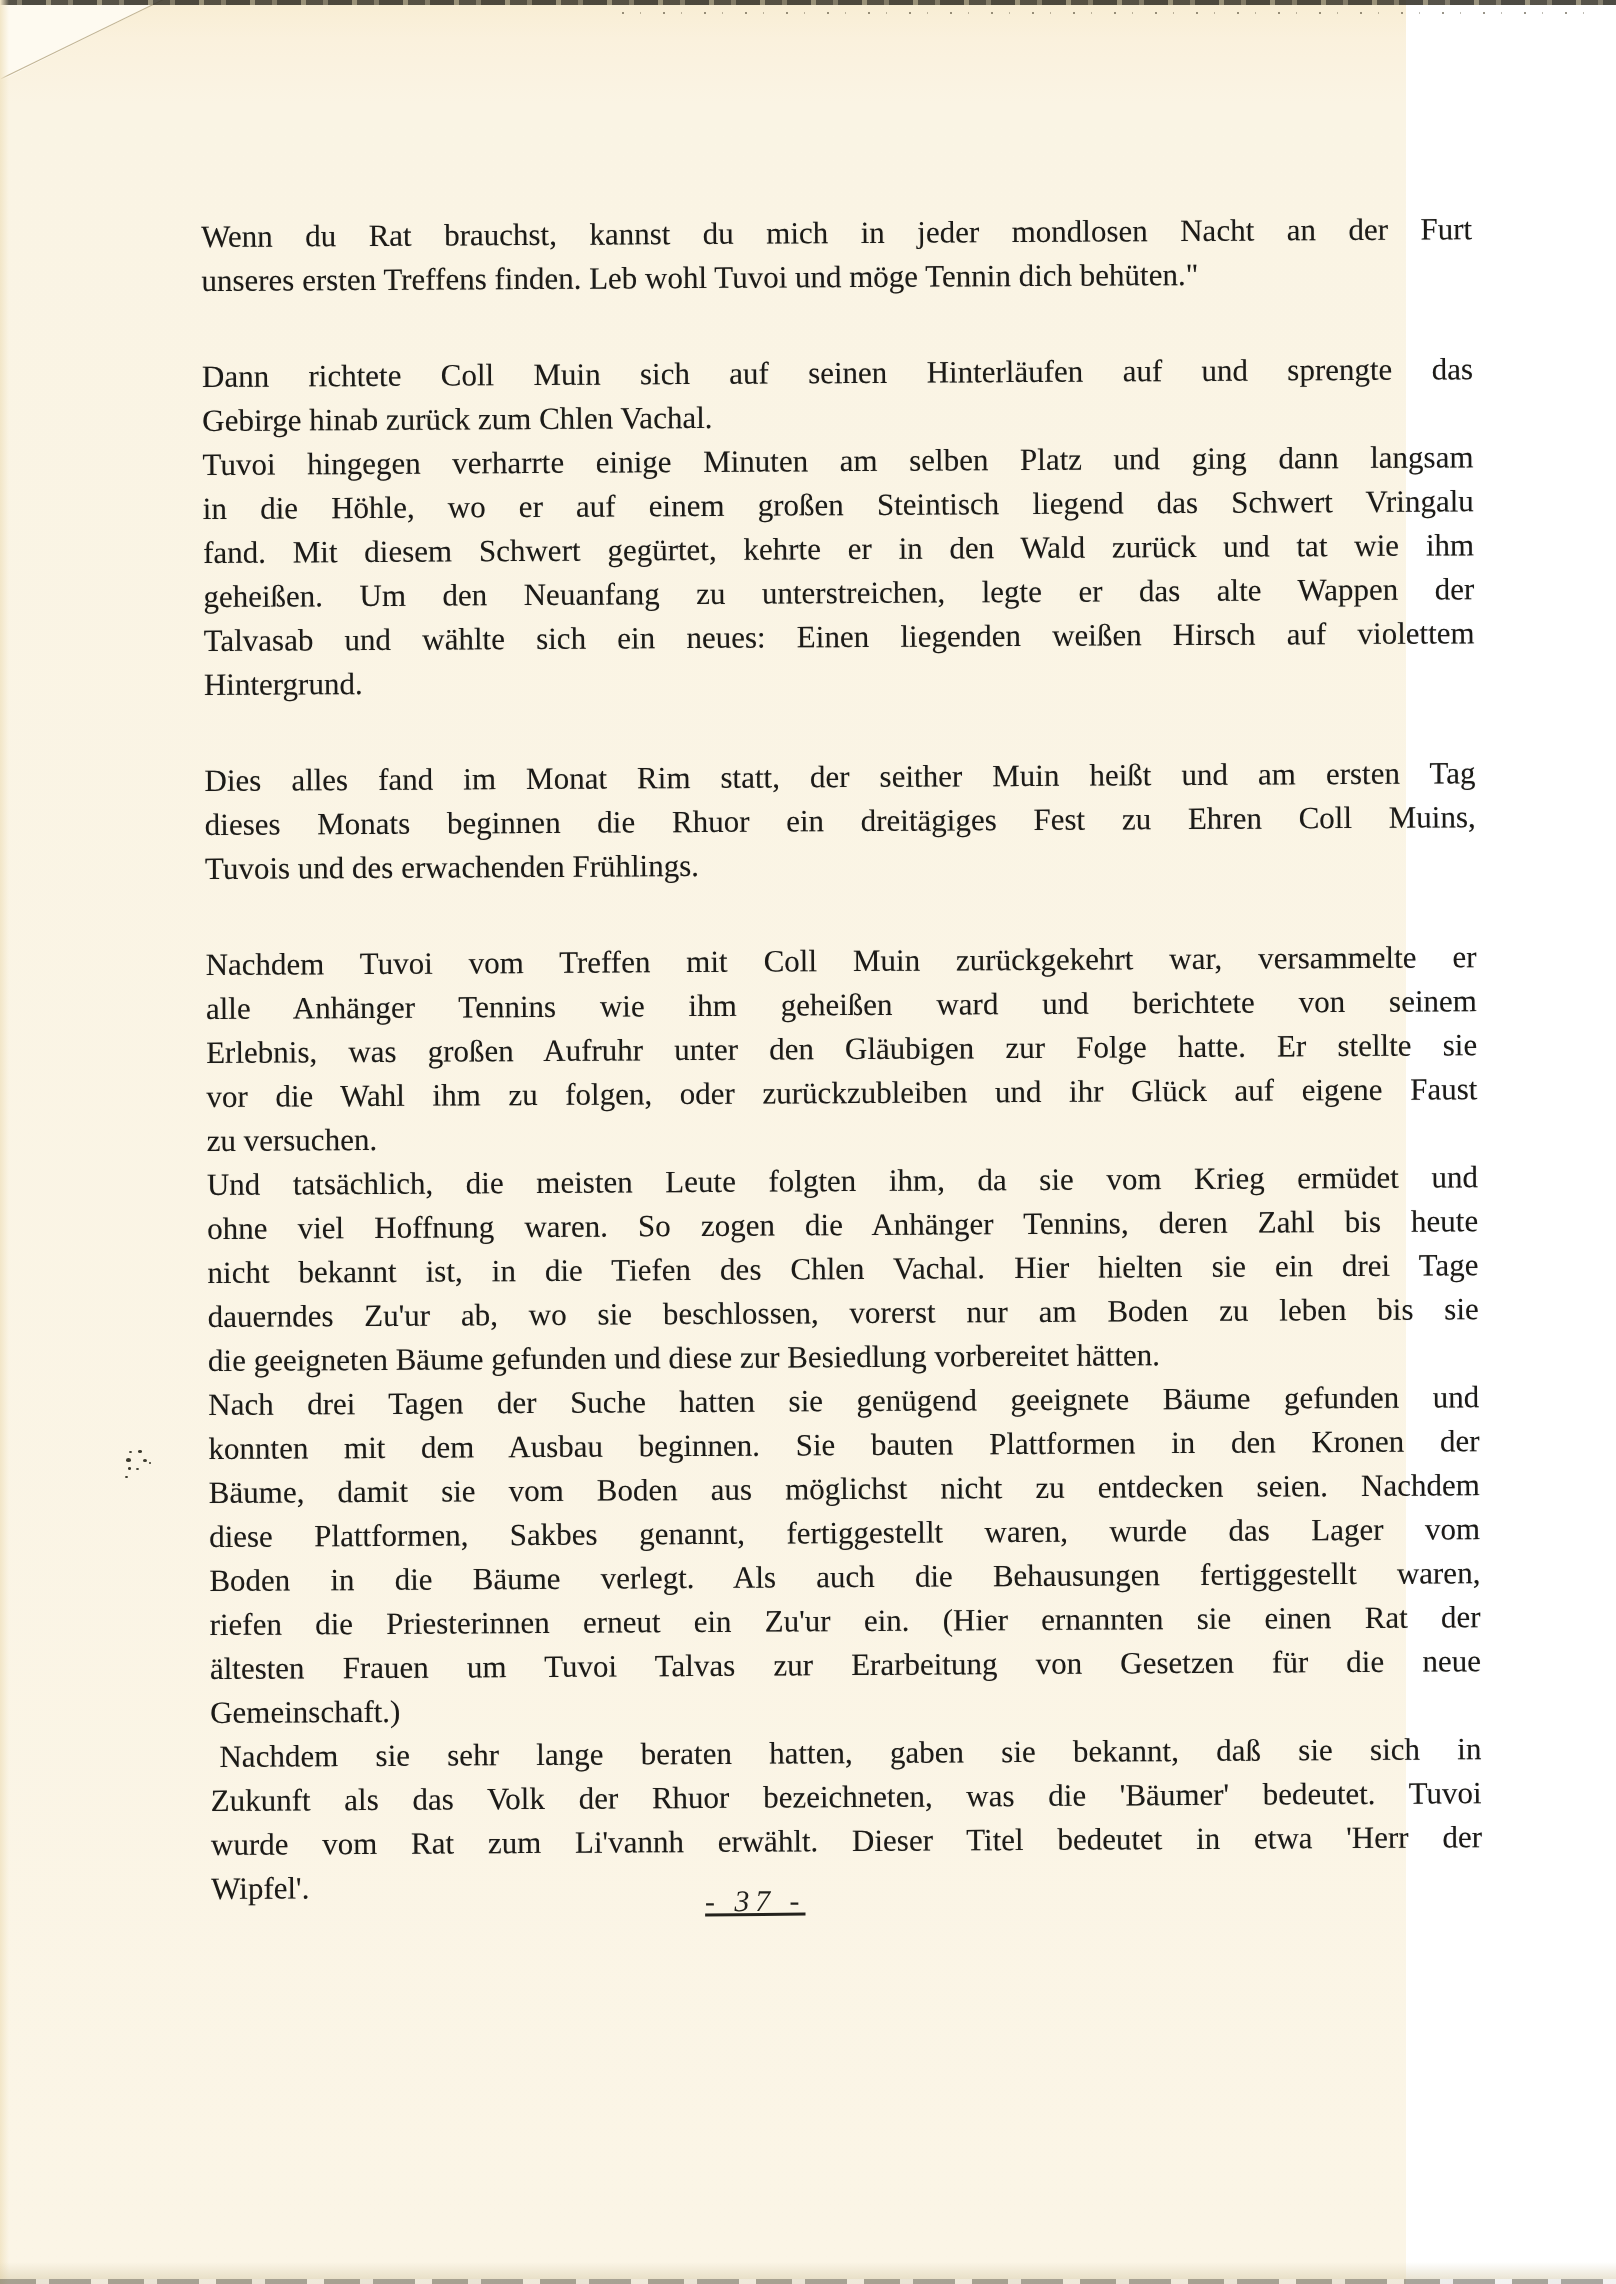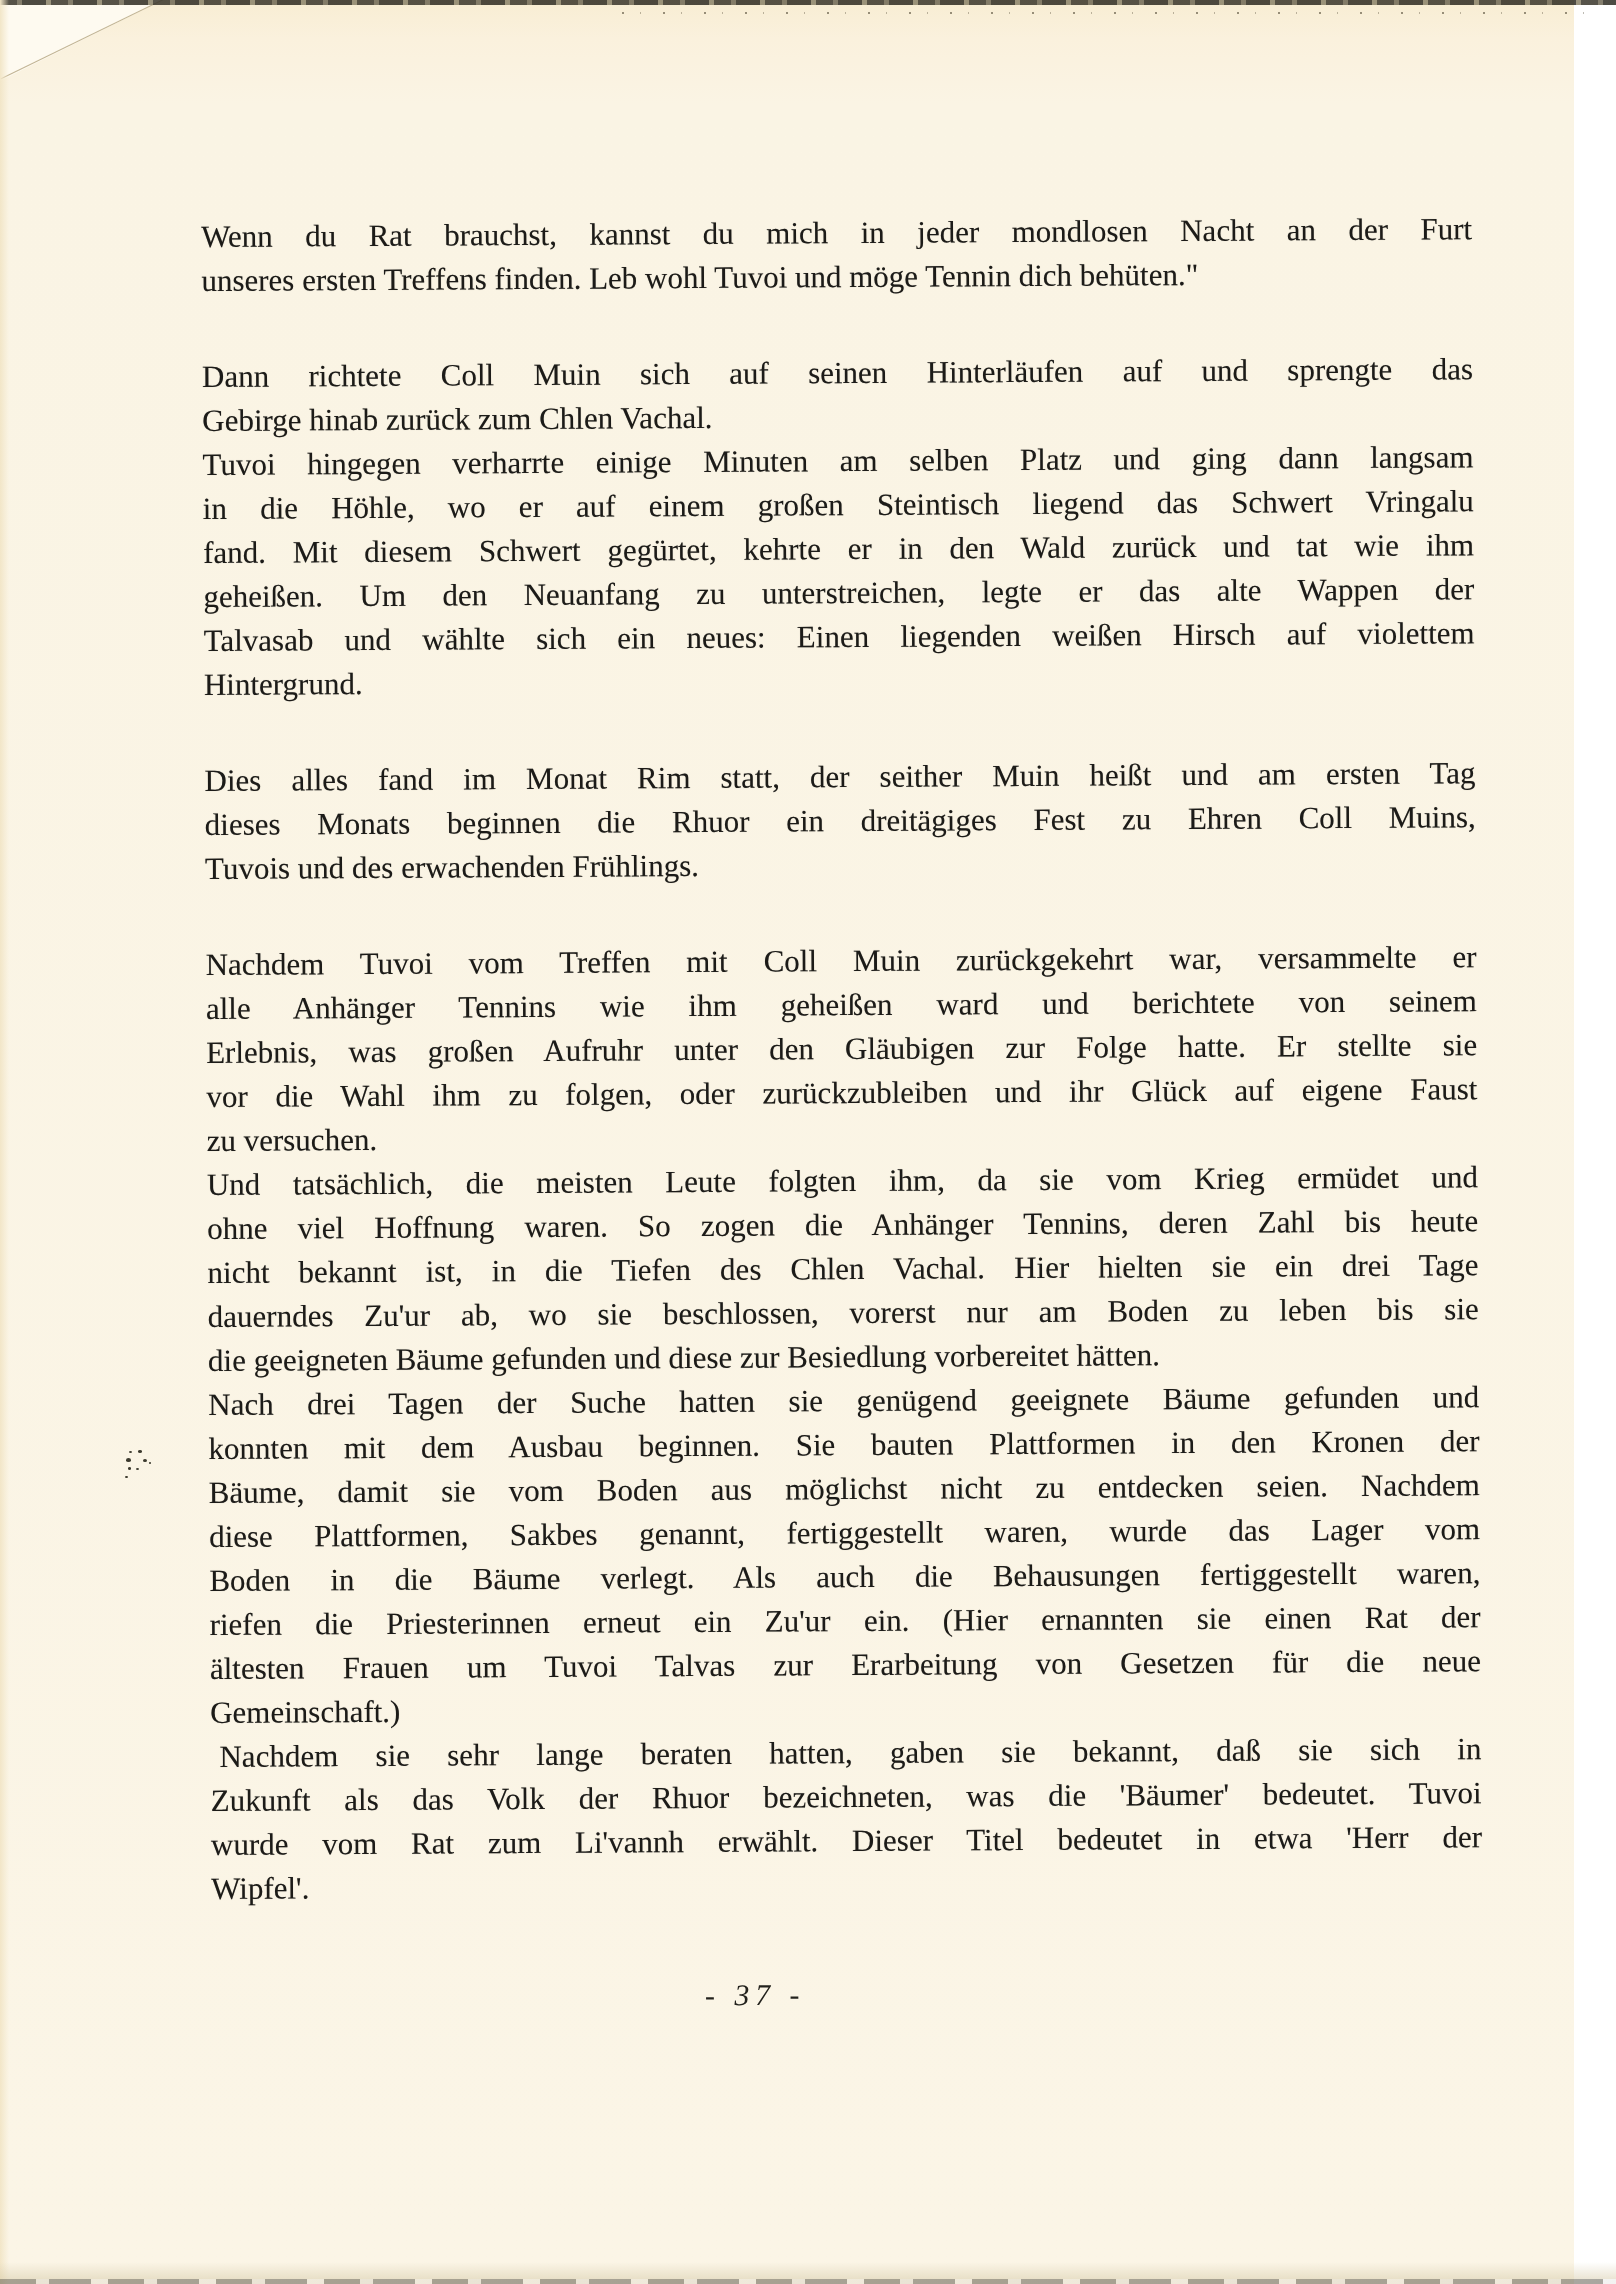--- a/index.html
+++ b/index.html
@@ -6,21 +6,21 @@
     margin: 0;
     padding: 0;
     width: 1617px;
     height: 2284px;
     overflow: hidden;
     font-family: "Liberation Serif", serif;
   }
   .page {
     position: absolute;
     inset: 0;
-    width: 1574px;
+    width: 1406px;
     height: 2284px;
     background: linear-gradient(180deg, #f8edd3 0px, #faf1dd 39px, #faf4e4 104px, #fbf5e6 100%);
   }
   
   .edge-top {
     position: absolute;
     top: 0; left: 0;
     width: 1617px; height: 5.2px;
     background: repeating-linear-gradient(90deg,
       #39352a 0px, #39352a 17px,
@@ -108,27 +108,28 @@
     text-align: justify;
     text-align-last: justify;
     text-justify: inter-word;
     white-space: normal;
   }
   .line.last {
     text-align-last: left;
   }
   .page-number {
     position: absolute;
-    top: 1978px;
+    top: 1884px;
     left: 705px;
     color: #23221d;
     font-size: 30px;
     font-style: italic;
     letter-spacing: 5.9px;
     transform: rotate(-0.5deg);
+    text-decoration: underline;
   }
 </style>
 </head>
 <body>
 
 <div class="page">
   <div class="corner-fold"></div>
   <div class="corner-fold-line"></div>
   <div class="edge-top"></div>
   <div class="edge-top-speckles"></div>

